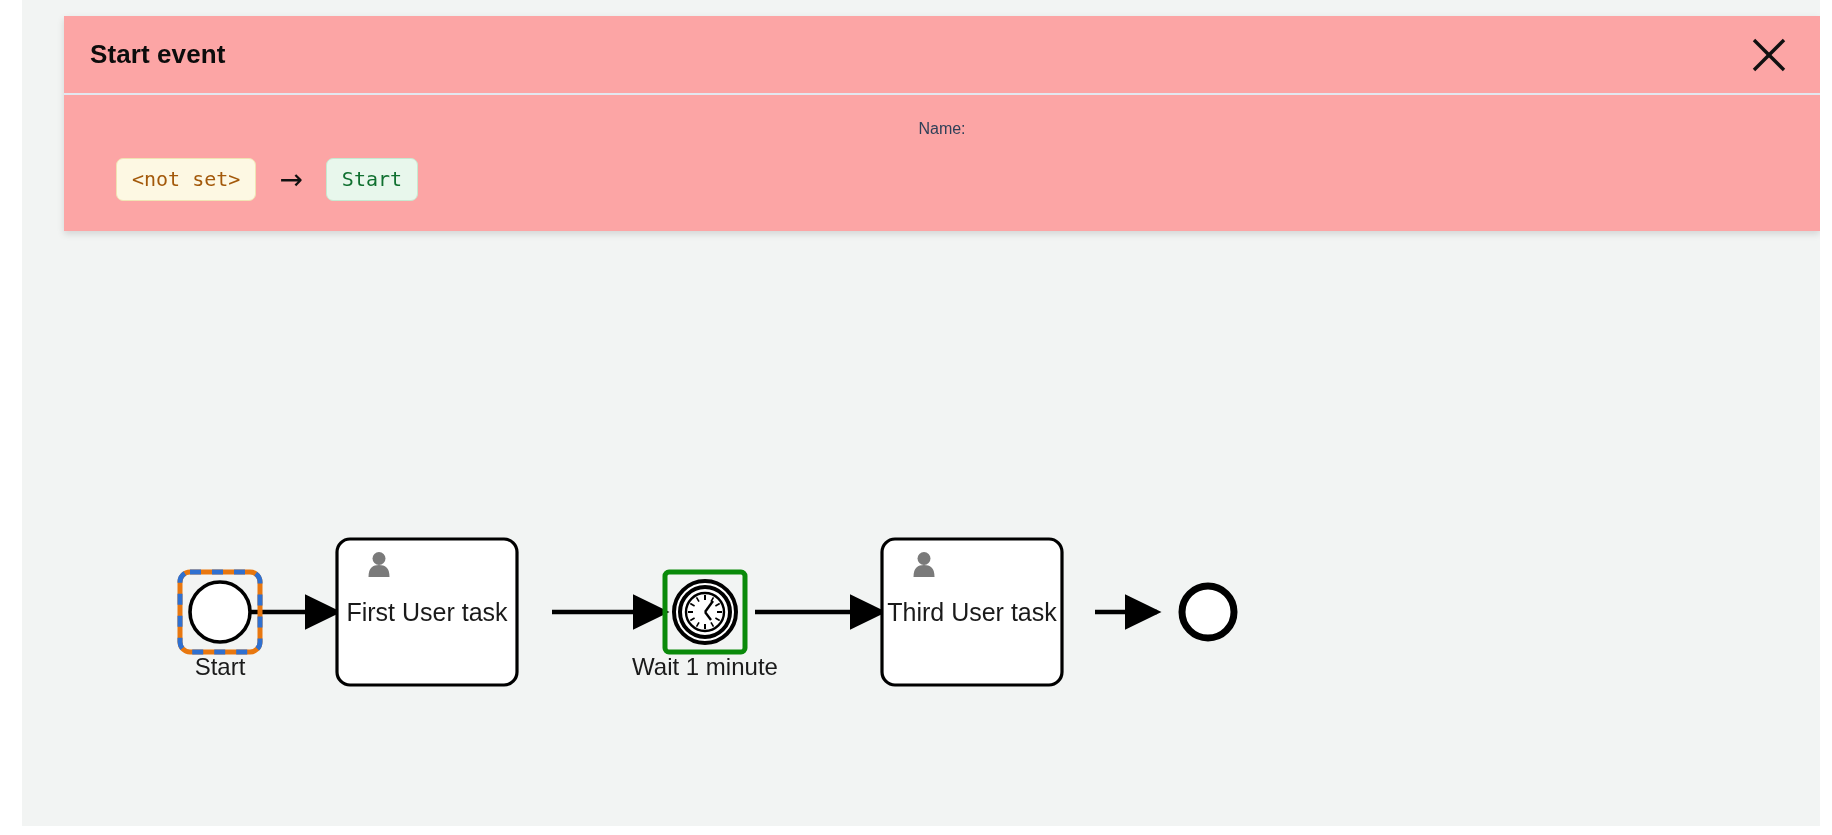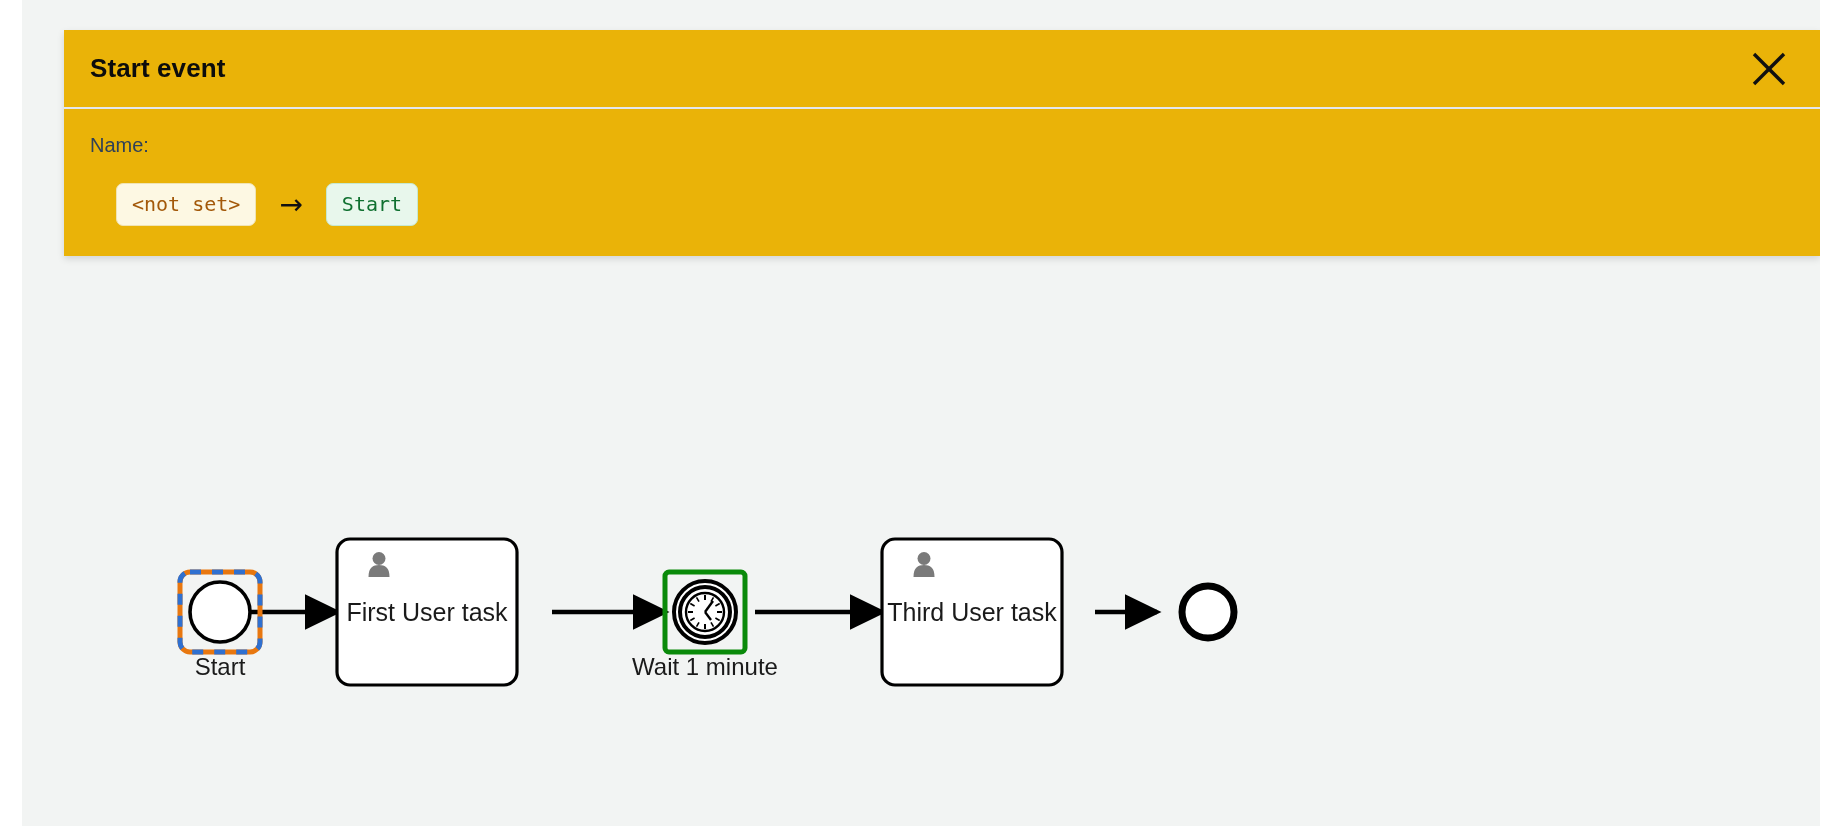--- a/index.html
+++ b/index.html
@@ -23,25 +23,26 @@
     width: 1798px;
     height: 826px;
     background: #f2f4f3;
     overflow: hidden;
   }
 
   
   #props-panel {
     position: absolute;
     left: 42px;
-    top: 30px;
+    top: 16px;
     width: 1756px;
-    background: #eab308;
+    background: #fca5a5;
     box-shadow: 0 3px 7px rgba(0,0,0,0.13);
     z-index: 20;
+    text-align: center;
   }
   #props-header {
     height: 79px;
     border-bottom: 2px solid #e3e7ef;
     display: flex;
     align-items: center;
     justify-content: space-between;
     padding: 0 28px 0 26px;
     box-sizing: border-box;
   }
@@ -57,23 +58,23 @@
     position: relative;
     cursor: pointer;
     flex: 0 0 auto;
   }
   #close-btn svg { display: block; }
 
   #props-body {
     padding: 24px 26px 30px 26px;
   }
   #name-label {
-    font-size: 20px;
+    font-size: 16px;
     color: #2f4058;
-    margin-bottom: 26px;
+    margin-bottom: 20px;
     line-height: 1.2;
   }
   #name-diff-row {
     display: flex;
     align-items: center;
     gap: 6px;
     padding-left: 26px;
   }
   .chip {
     font-family: "DejaVu Sans Mono", monospace;

